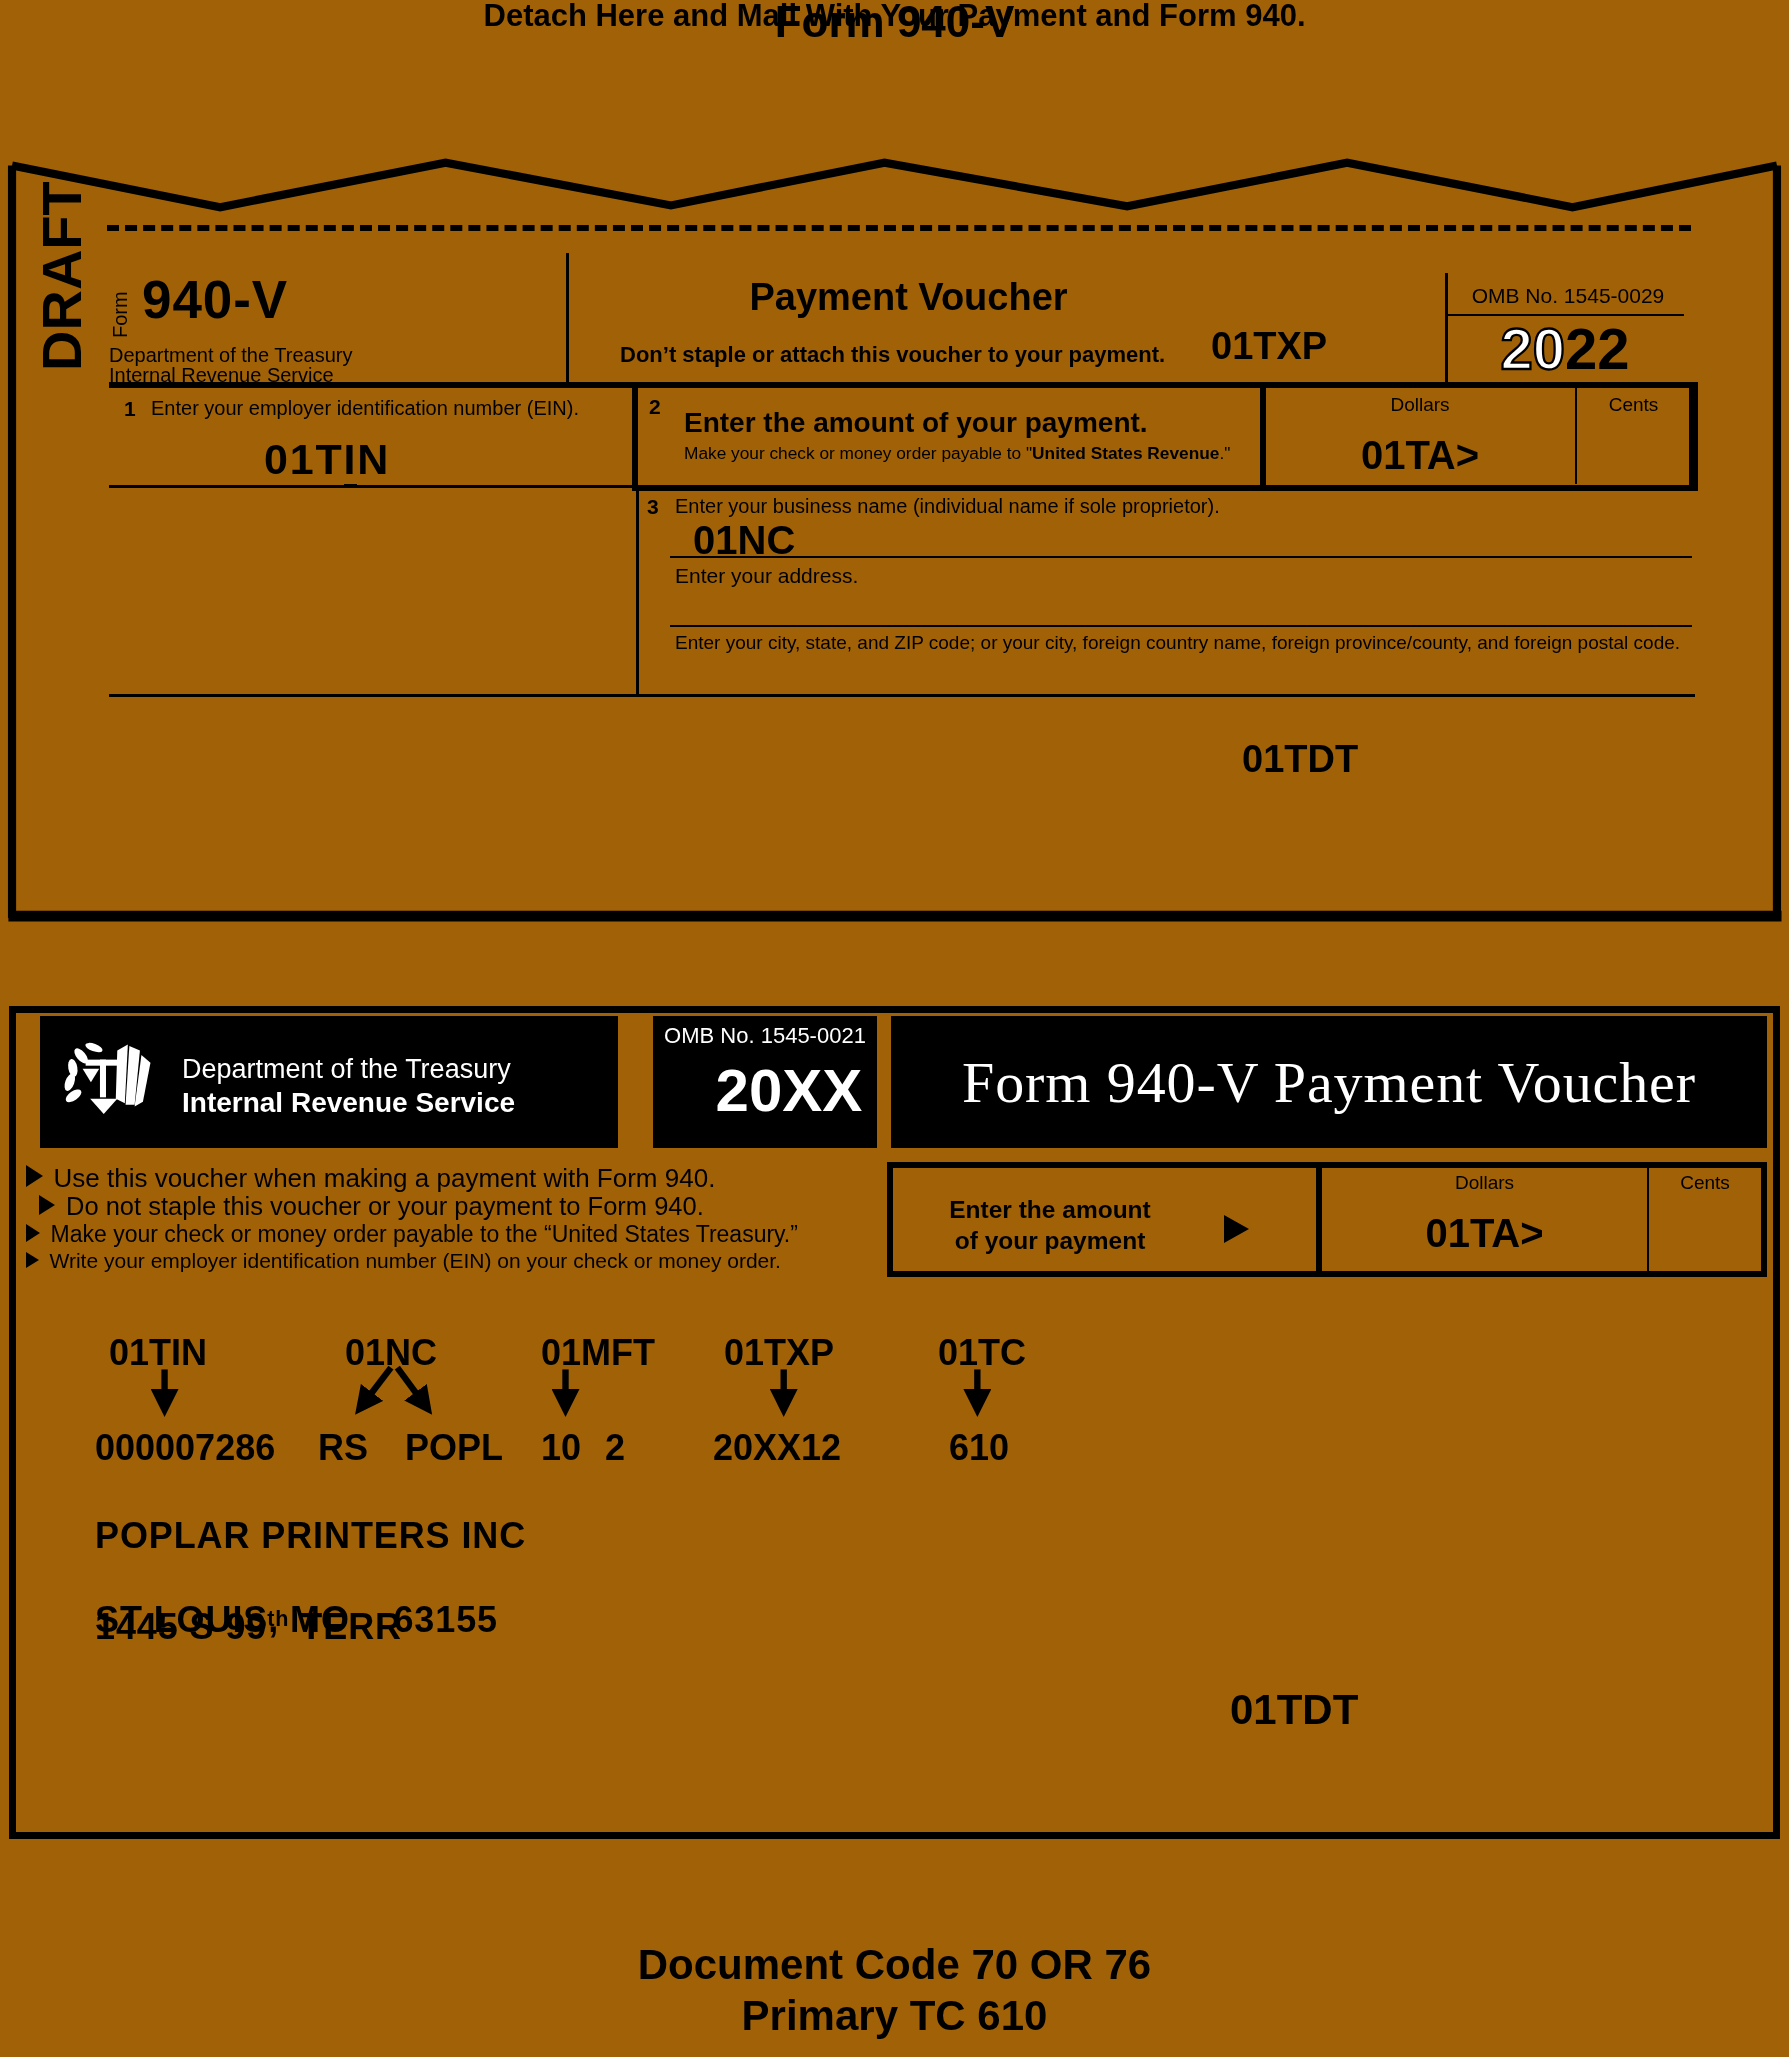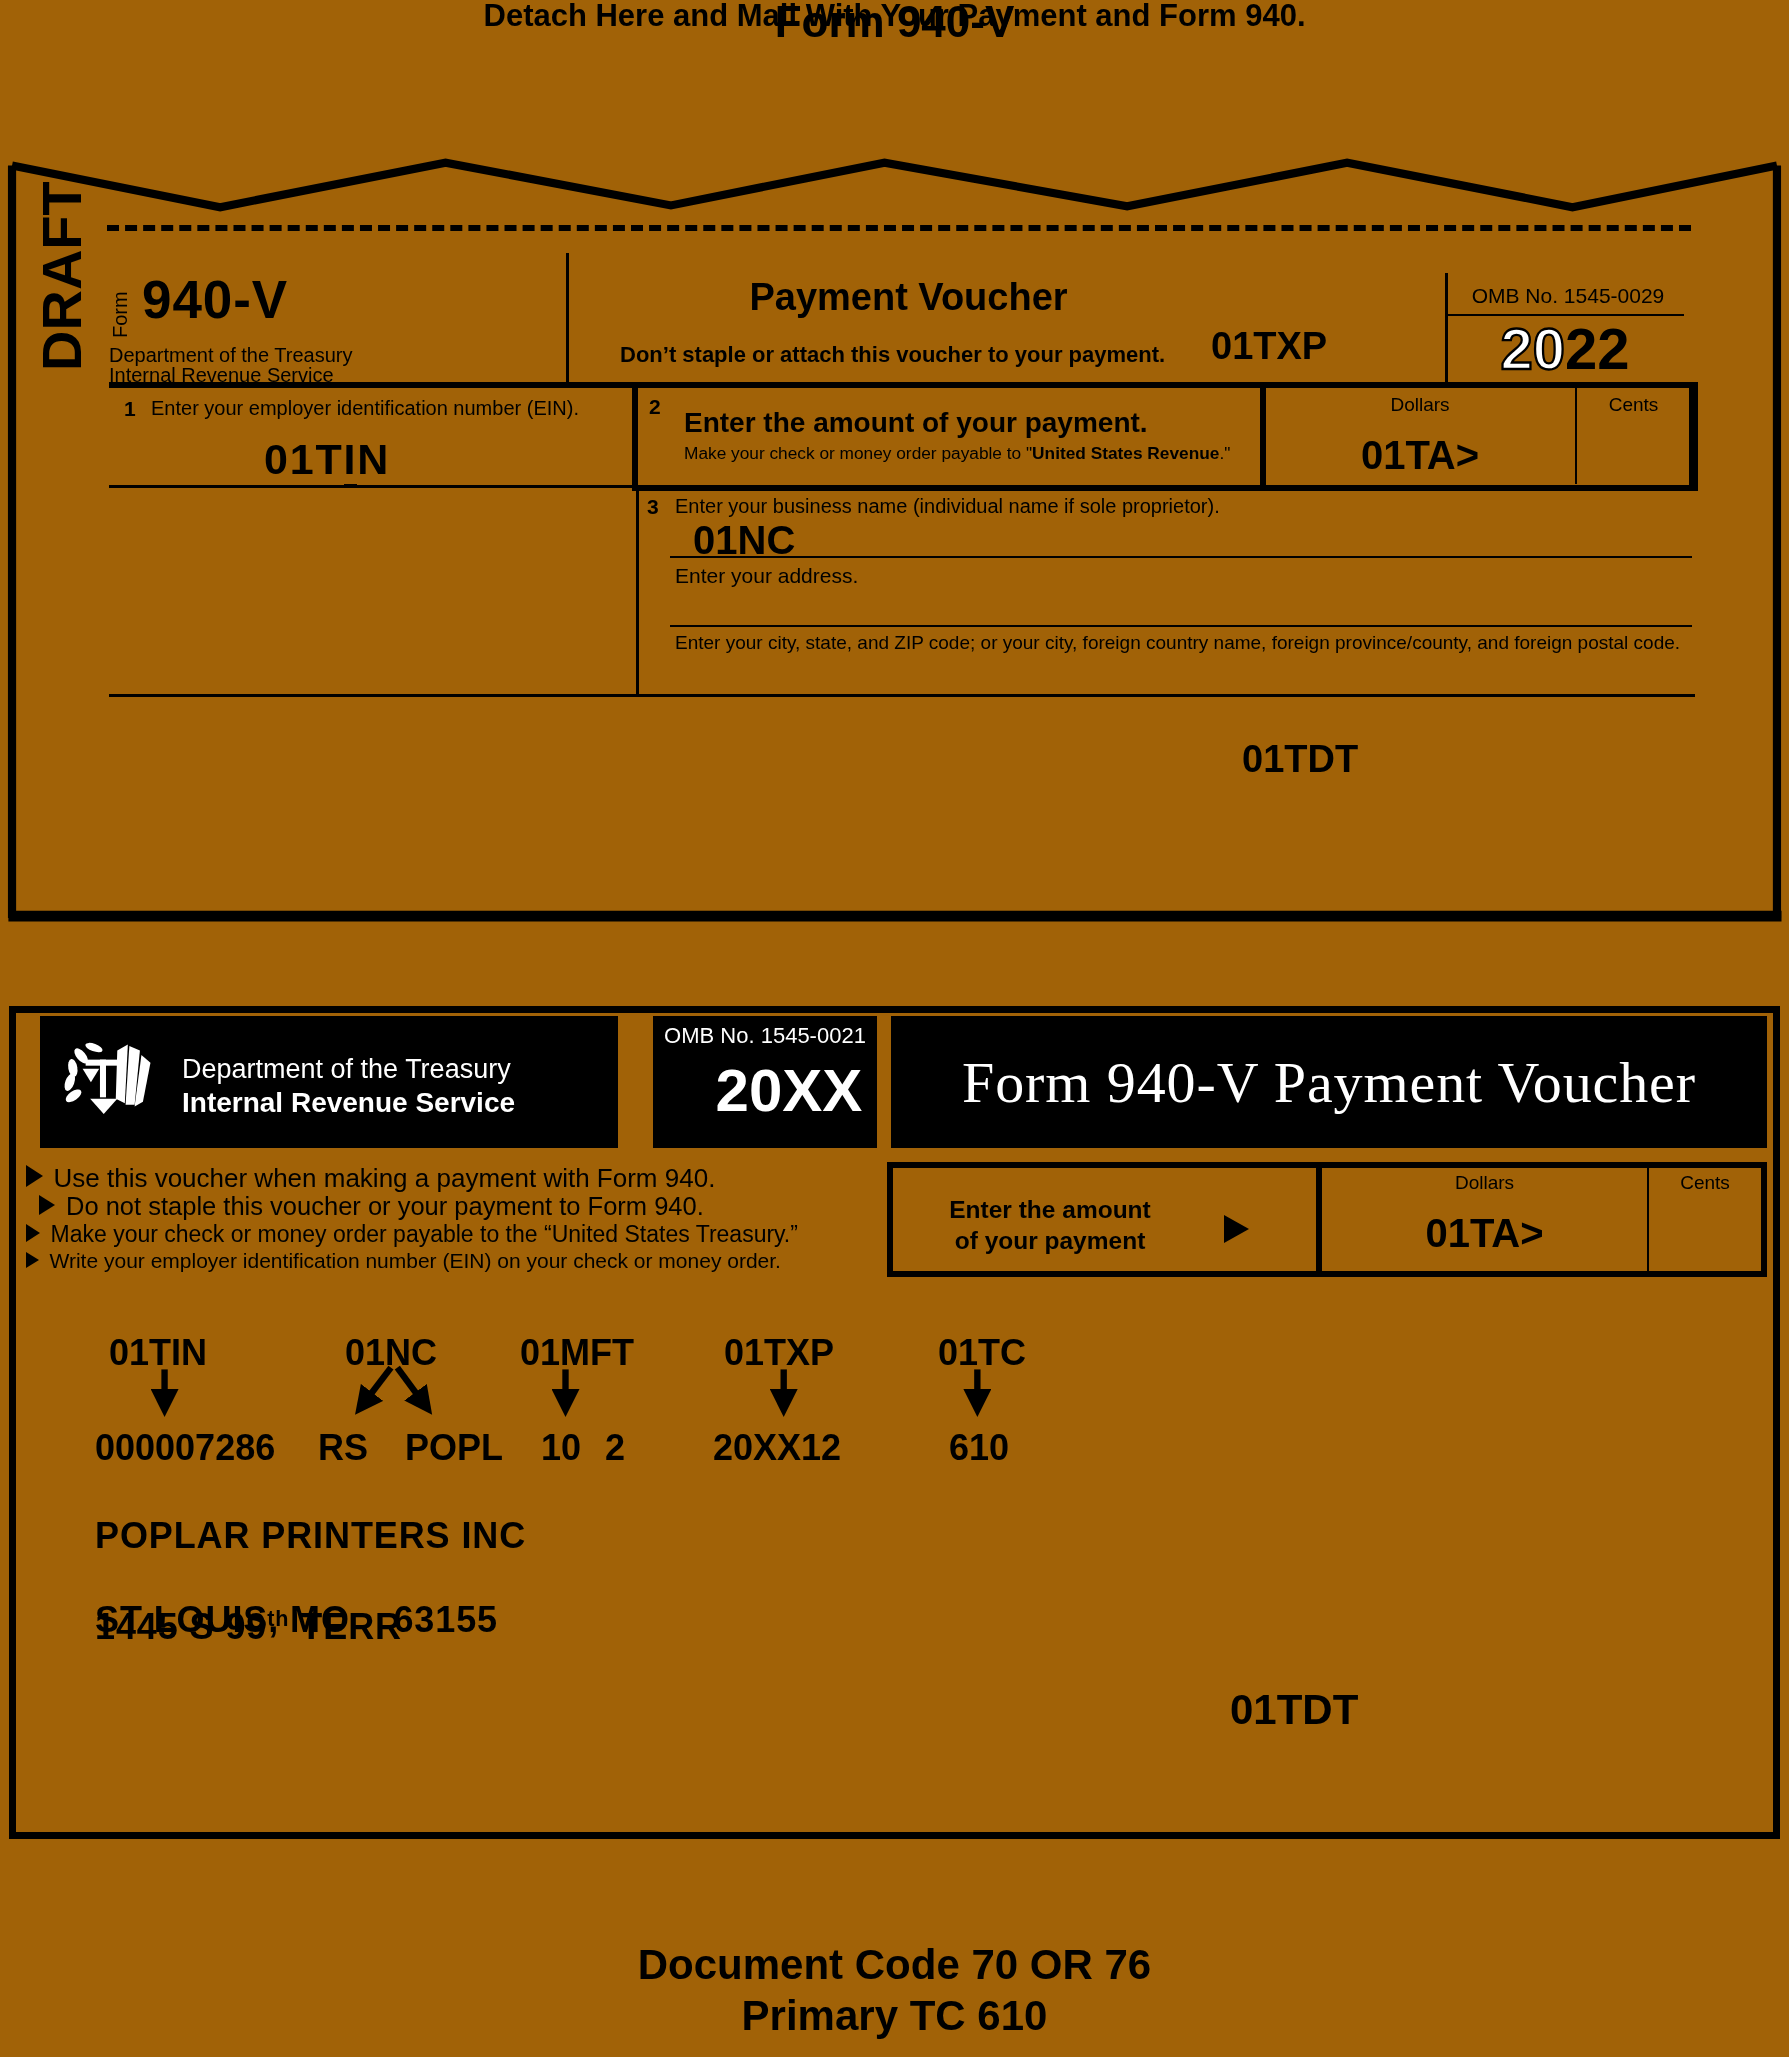--- a/index.html
+++ b/index.html
@@ -140,21 +140,21 @@
   </div>
   <span class="bullet abs" style="left:1224px;top:1215px;border-width:14.5px 0 14.5px 25.5px;"></span>
   <div class="vline" style="left:1316px;top:1166px;width:6.4px;height:105px;"></div>
   <div class="abs ctr" style="left:1322px;top:1173px;width:325px;font-size:19px;">Dollars</div>
   <div class="abs ctr b" style="left:1322px;top:1213px;width:325px;font-size:40px;">01TA&gt;</div>
   <div class="vline" style="left:1647px;top:1166px;width:1.8px;height:105px;"></div>
   <div class="abs ctr" style="left:1649px;top:1173px;width:112px;font-size:19px;">Cents</div>
 
   <div class="abs b" style="left:109px;top:1335px;font-size:36px;">01TIN</div>
   <div class="abs b" style="left:345px;top:1335px;font-size:36px;">01NC</div>
-  <div class="abs b" style="left:520px;top:1335px;font-size:36px;">01MFT</div>
+  <div class="abs b" style="left:541px;top:1335px;font-size:36px;">01MFT</div>
   <div class="abs b" style="left:724px;top:1335px;font-size:36px;">01TXP</div>
   <div class="abs b" style="left:938px;top:1335px;font-size:36px;">01TC</div>
 
   <svg class="abs" style="left:0;top:1362px;" width="1091" height="73" viewBox="0 0 1200 80">
     <defs>
       <marker id="arr" viewBox="0 0 10 10" refX="6" refY="5" markerWidth="4.4" markerHeight="4.4" orient="auto-start-reverse">
         <path d="M0,0 L10,5 L0,10 z" fill="#000"></path>
       </marker>
     </defs>
     <g stroke="#000" stroke-width="7">

